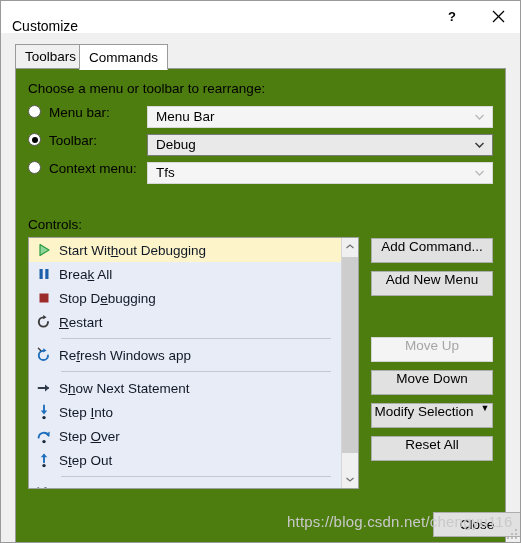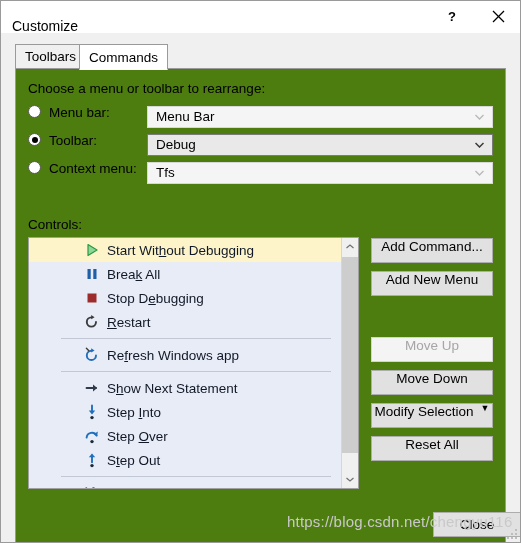--- a/index.html
+++ b/index.html
@@ -165,21 +165,20 @@
   }
   #listitems {
     position: absolute; left: 0; top: 0;
     width: 312px;
   }
   .list-row {
     position: relative;
     height: 24px;
     display: flex; align-items: center;
     background: transparent;
-    padding-left: 48px;
   }
   .list-row.selected {
     background: #fdf5c9;
   }
   .row-icon {
     width: 30px; height: 24px;
     display: flex; align-items: center; justify-content: center;
     flex: none;
   }
   .row-label {

